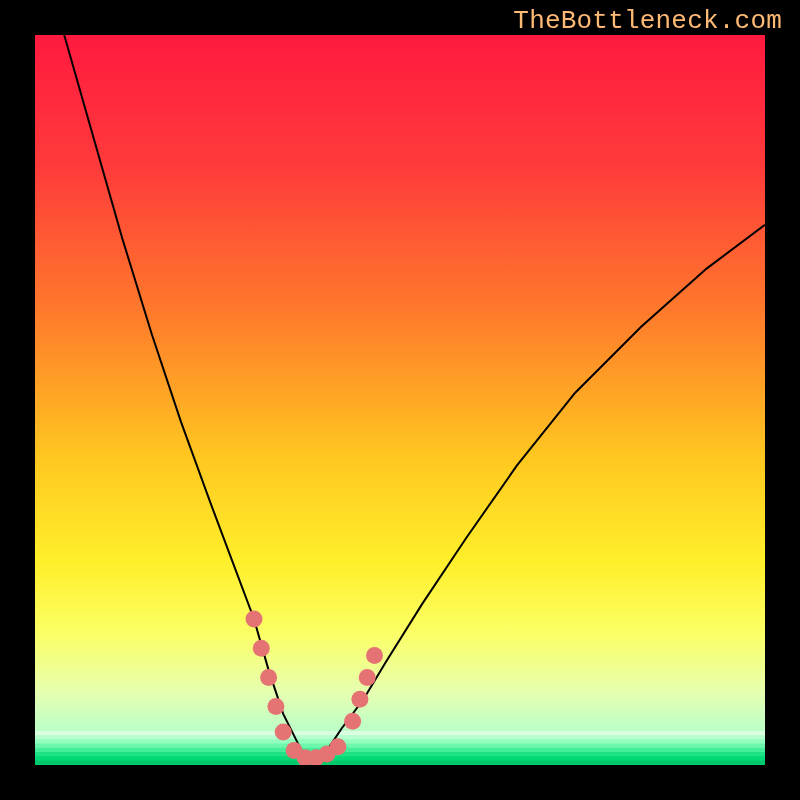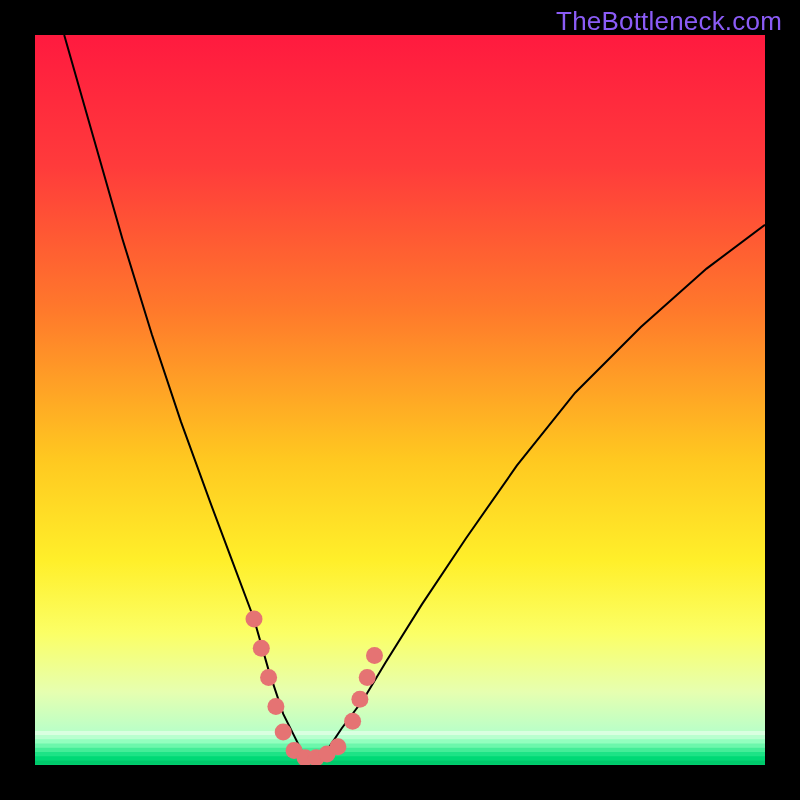--- a/index.html
+++ b/index.html
@@ -8,25 +8,26 @@
     height: 800px;
     background: #000;
     position: relative;
     font-family: Arial, Helvetica, sans-serif;
     overflow: hidden;
   }
   .watermark {
     position: absolute;
     top: 6px;
     right: 18px;
-    color: #8b5cf6;
+    color: #fdba74;
     font-size: 26px;
     font-weight: 400;
     z-index: 10;
     letter-spacing: 0.2px;
+    font-family: Liberation Mono, monospace;
   }
   .plot-area {
     position: absolute;
     left: 35px;
     top: 35px;
     width: 730px;
     height: 730px;
   }
   svg.curves {
     position: absolute;

